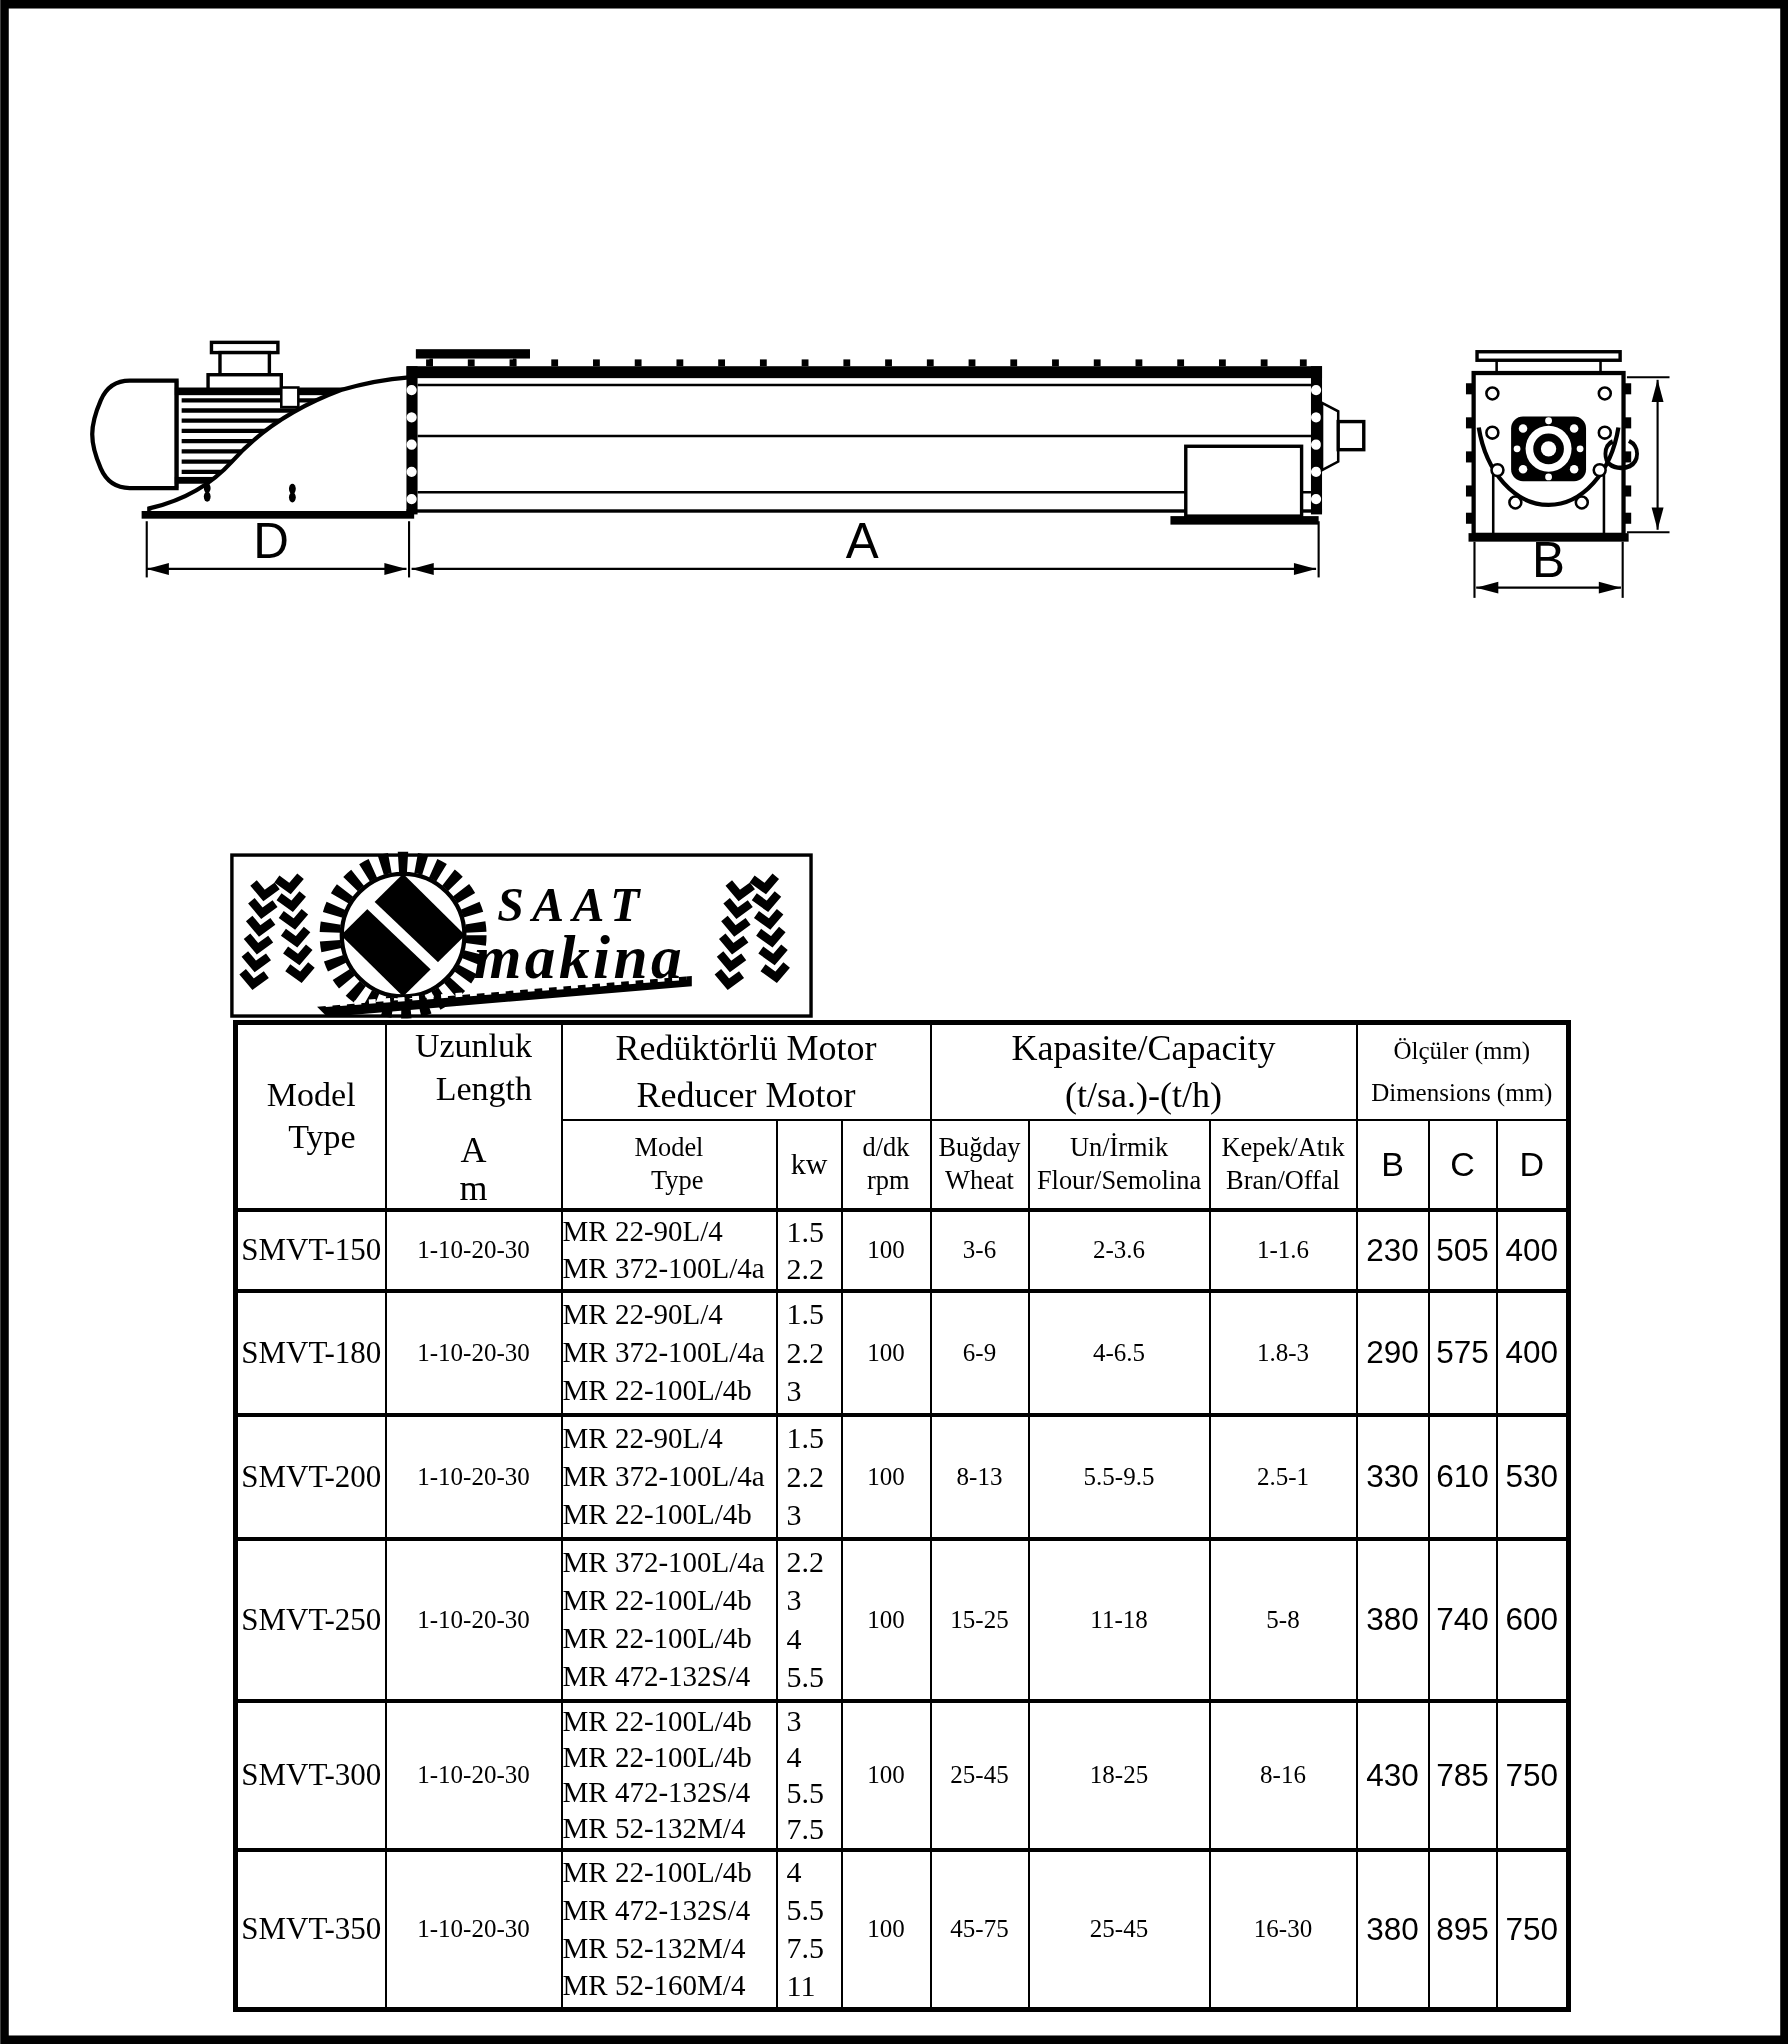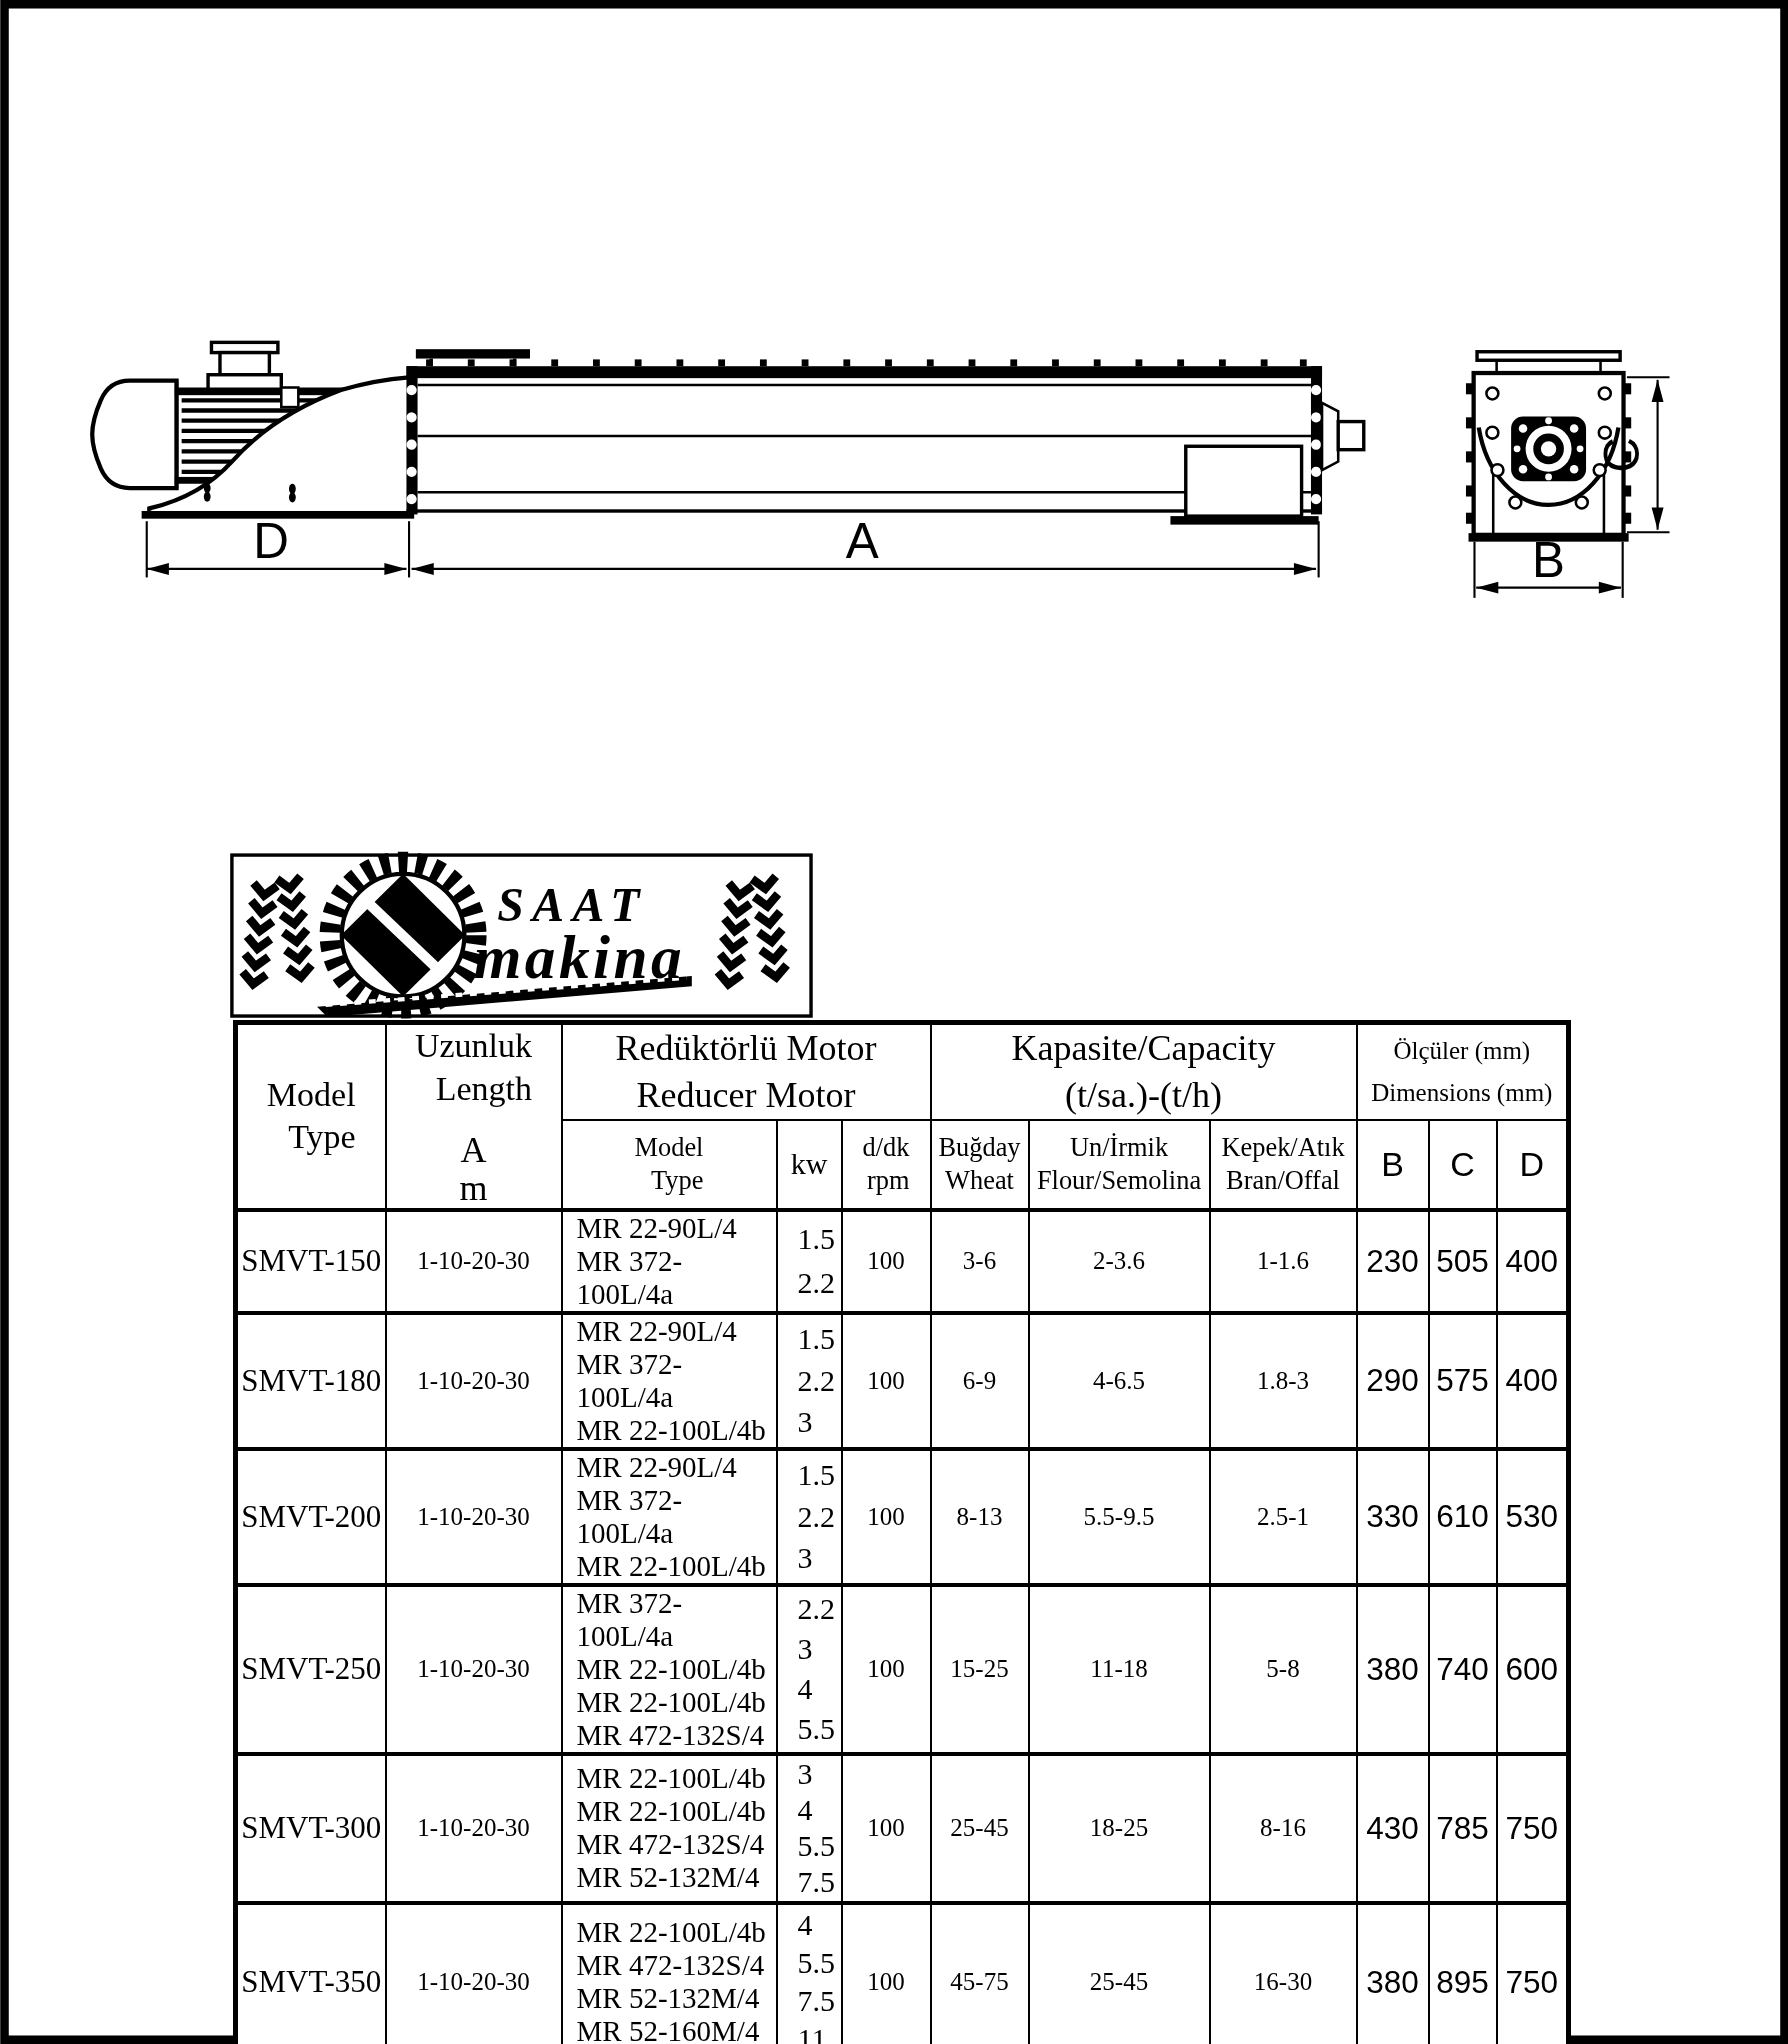--- a/index.html
+++ b/index.html
@@ -22,22 +22,22 @@
   .uz-a{font-size:36px;margin-top:22px;line-height:1.05;}
   .uz-m{font-size:36px;line-height:1.05;}
   td.kwh{vertical-align:bottom;font-size:30px;padding-bottom:8.5px;}
   td.dimshead{text-align:left;padding-left:10.2px;font-size:25px;line-height:1.7;}
   td.bcdh{font-family:"Liberation Sans",sans-serif;font-size:34px;}
   td.val{font-size:25px;}
   td.num{font-family:"Liberation Sans",sans-serif;font-size:31.5px;}
   td.modelc{font-size:31px;}
   .lines{display:flex;flex-direction:column;justify-content:space-evenly;
          height:100%;text-align:left;}
-  .mo .lines{font-size:29px;padding-left:14px;justify-content:center;}
-  .kw .lines{font-size:30px;padding-left:20px;border-radius:27px;}
+  .mo .lines{font-size:29px;padding-left:0;}
+  .kw .lines{font-size:30px;padding-left:9px;border-radius:27px;}
 </style>
 </head>
 <body>
 
 <div class="page">
 
 <svg class="drawing" width="1789" height="2044" viewBox="0 0 2100 2400">
 
   <rect x="5" y="5" width="2090" height="2390" fill="none" stroke="#000" stroke-width="10"></rect>
 

